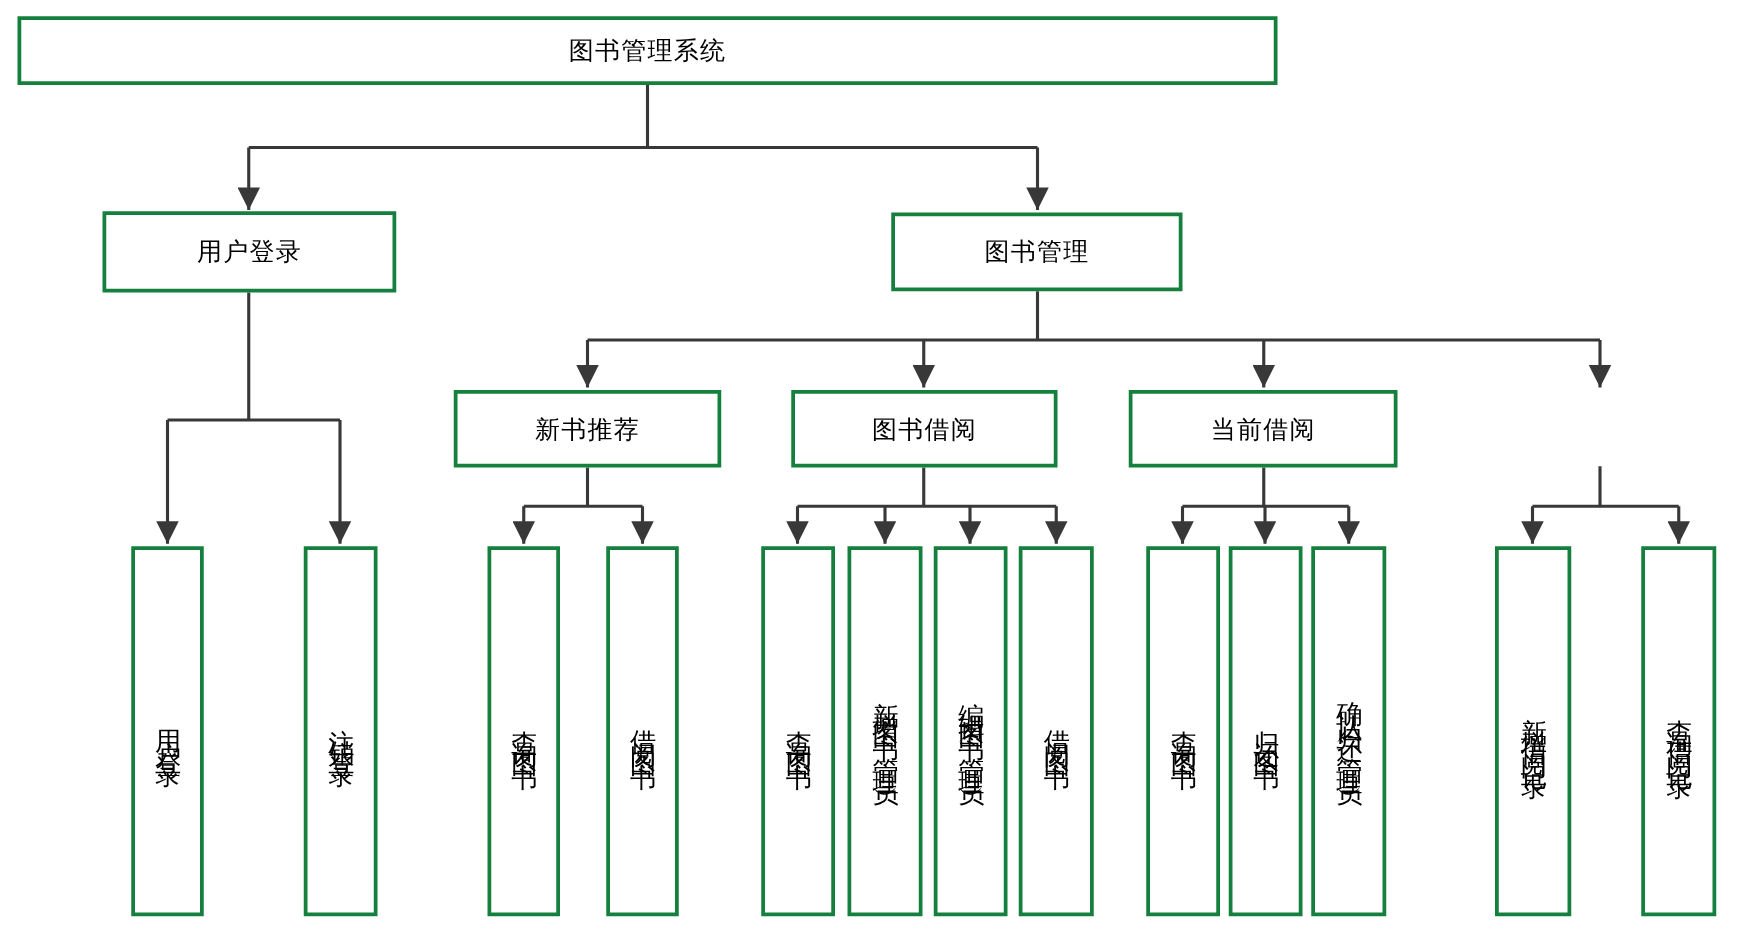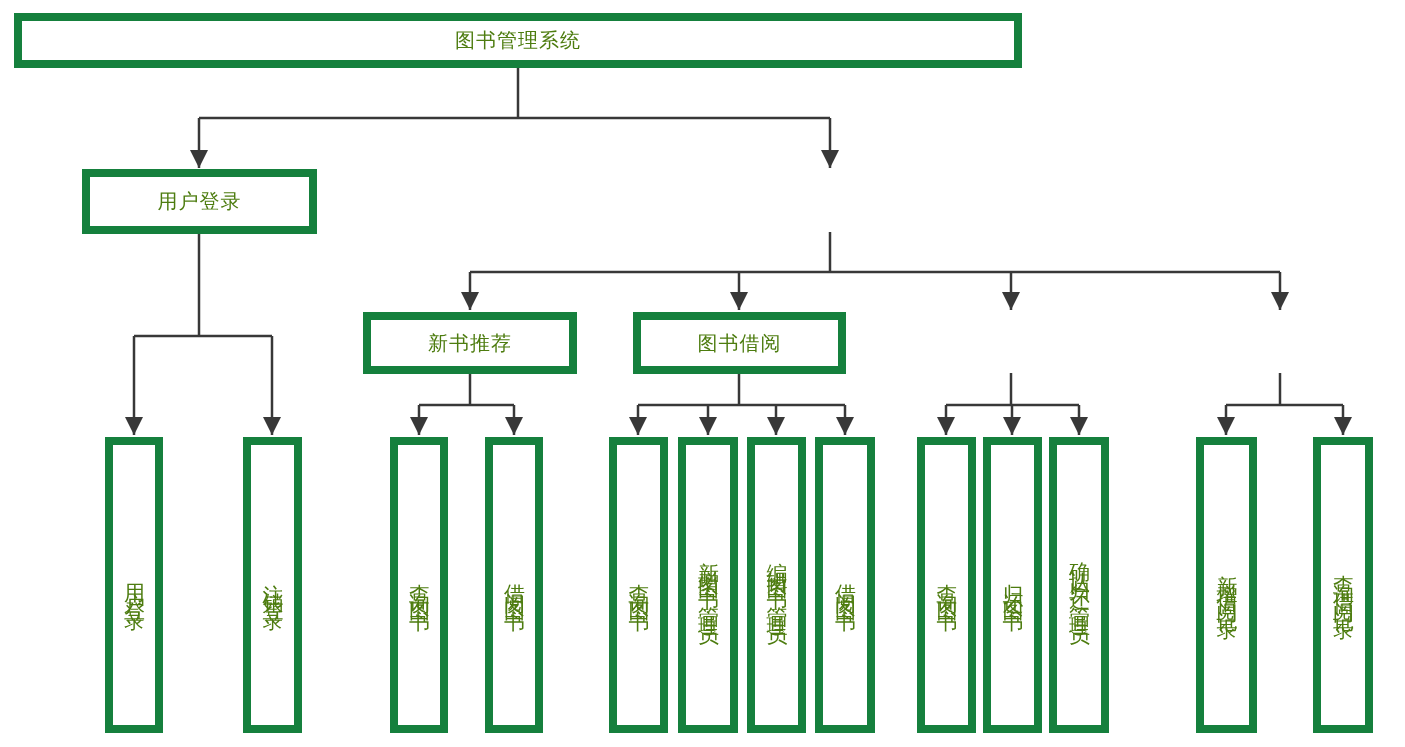--- a/index.html
+++ b/index.html
@@ -25,22 +25,22 @@
   }
   #connectors path {
     fill: none;
     stroke: #383838;
     stroke-width: 2.5;
   }
   .box {
     position: absolute;
     box-sizing: border-box;
     background: #ffffff;
-    border: 8px solid #15803d;
-    color: #4d7c0f;
+    border: 3px solid #15803d;
+    color: #000000;
     display: flex;
     align-items: center;
     justify-content: center;
     z-index: 1;
     white-space: nowrap;
   }
   .hbox {
     font-size: 20px;
     letter-spacing: 1px;
   }
@@ -136,23 +136,25 @@
 
     <path d="M1280 373 V405"></path>
     <path d="M1226 405 H1343"></path>
     <path d="M1226 405 V435" marker-end="url(#arrow)"></path>
     <path d="M1343 405 V435" marker-end="url(#arrow)"></path>
   </svg>
 
   <div id="root-box" class="box hbox">图书管理系统</div>
 
   <div id="user-login-box" class="box hbox">用户登录</div>
+  <div id="book-mgmt-box" class="box hbox">图书管理</div>
 
   <div id="book-borrow-box" class="box hbox">图书借阅</div>
   <div id="new-book-box" class="box hbox">新书推荐</div>
+  <div id="current-borrow-box" class="box hbox">当前借阅</div>
 
   <div id="leaf-1a" class="box vbox">用户登录</div>
   <div id="leaf-1b" class="box vbox">注销登录</div>
 
   <div id="leaf-2a" class="box vbox">查询图书</div>
   <div id="leaf-2b" class="box vbox">借阅图书</div>
 
   <div id="leaf-3a" class="box vbox">查询图书</div>
   <div id="leaf-3b" class="box vbox">新增图书（管理员）</div>
   <div id="leaf-3c" class="box vbox">编辑图书（管理员）</div>

